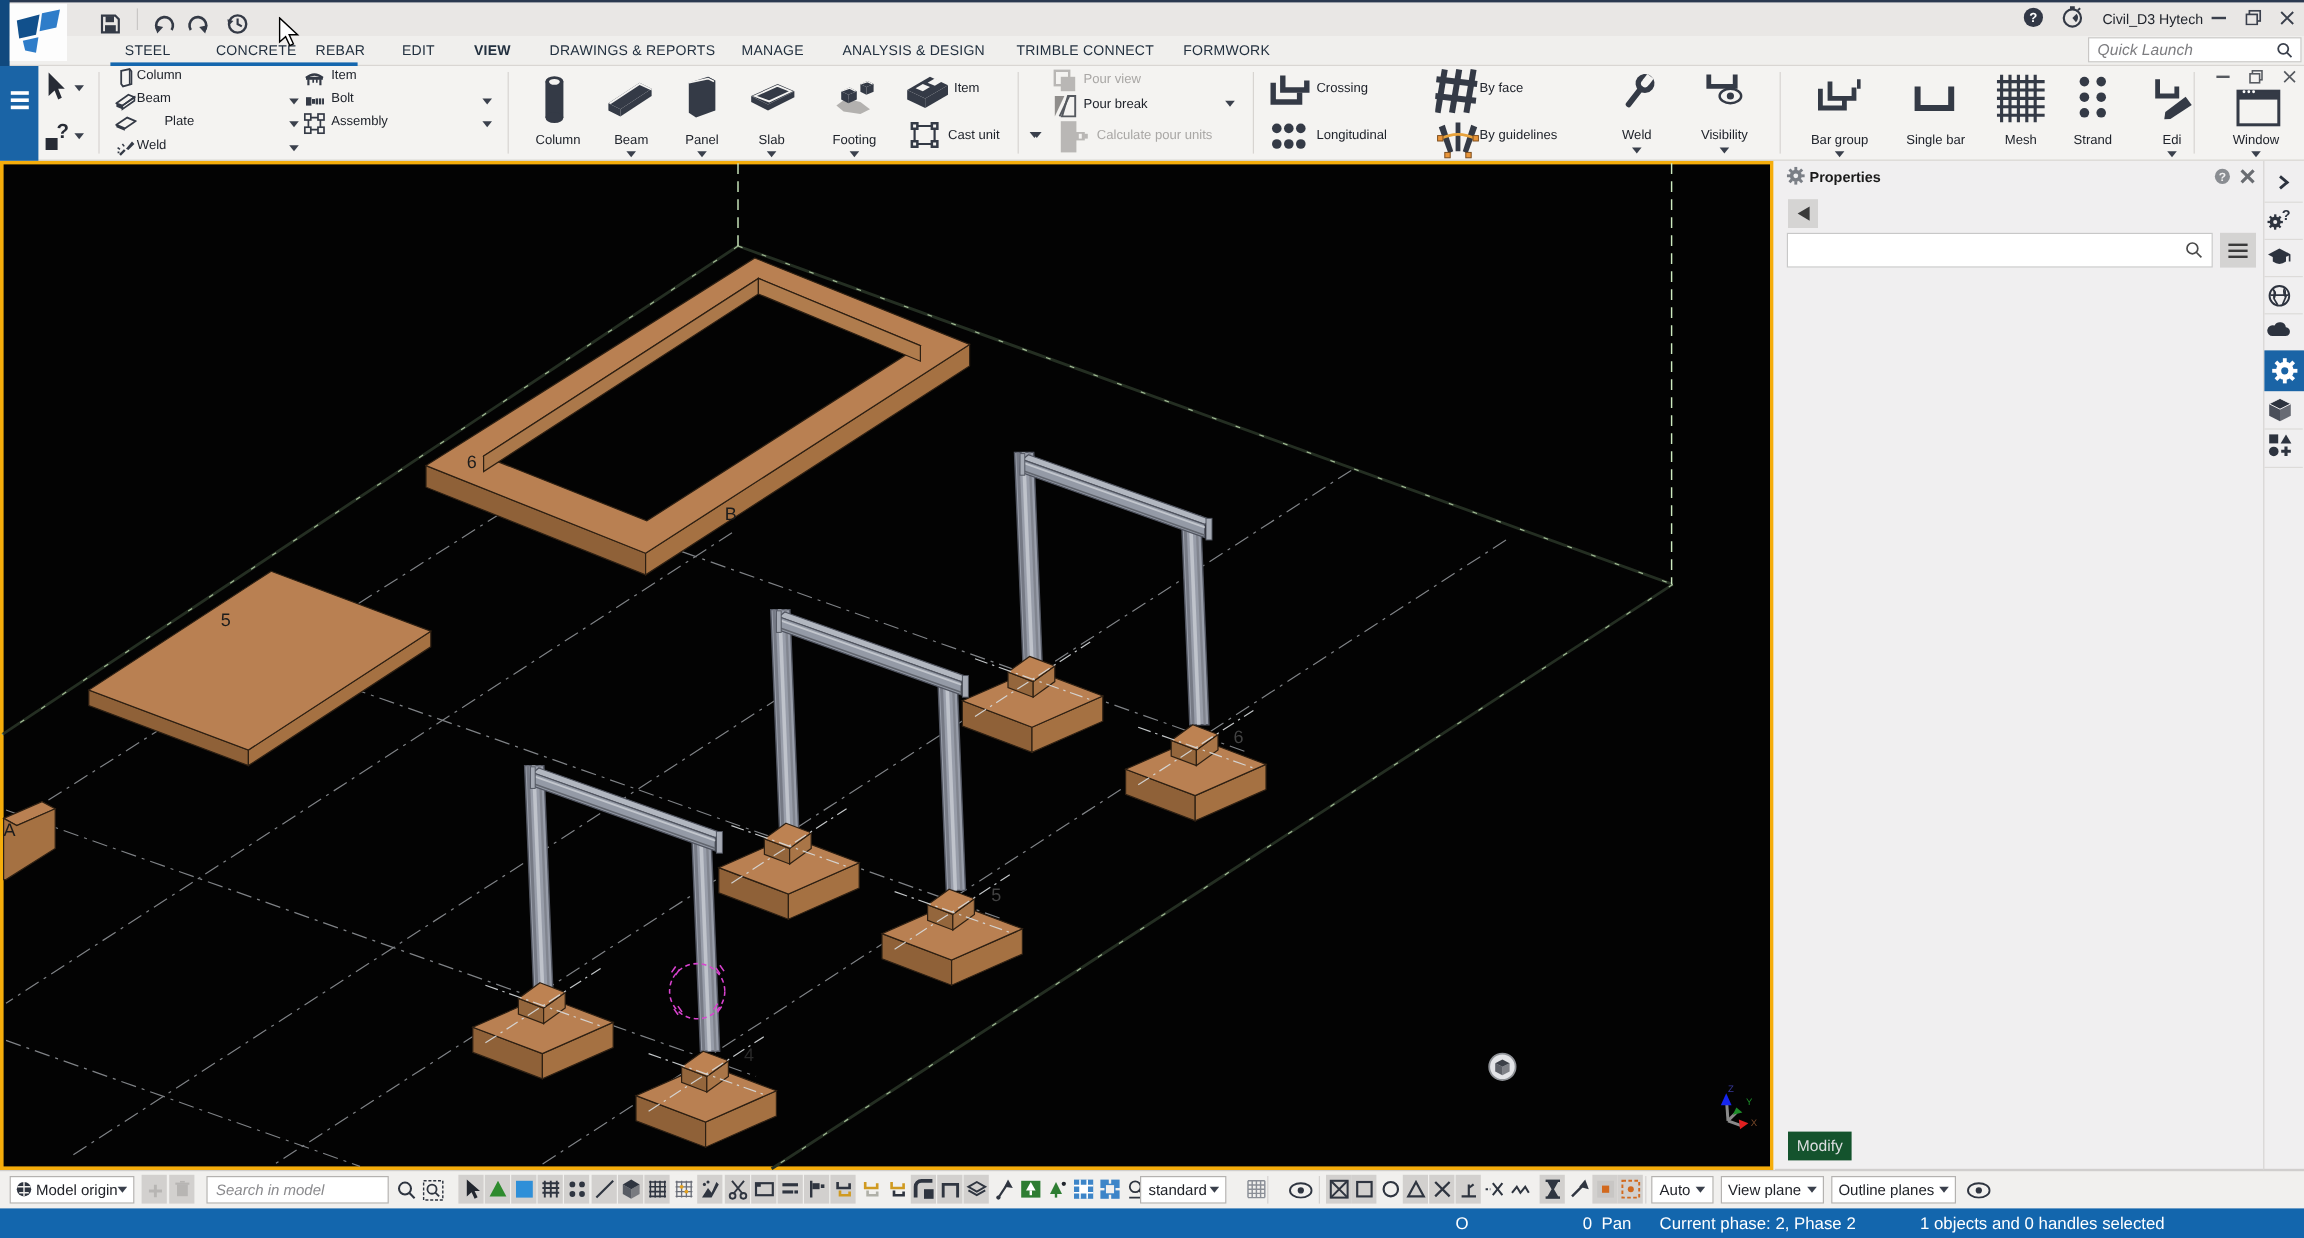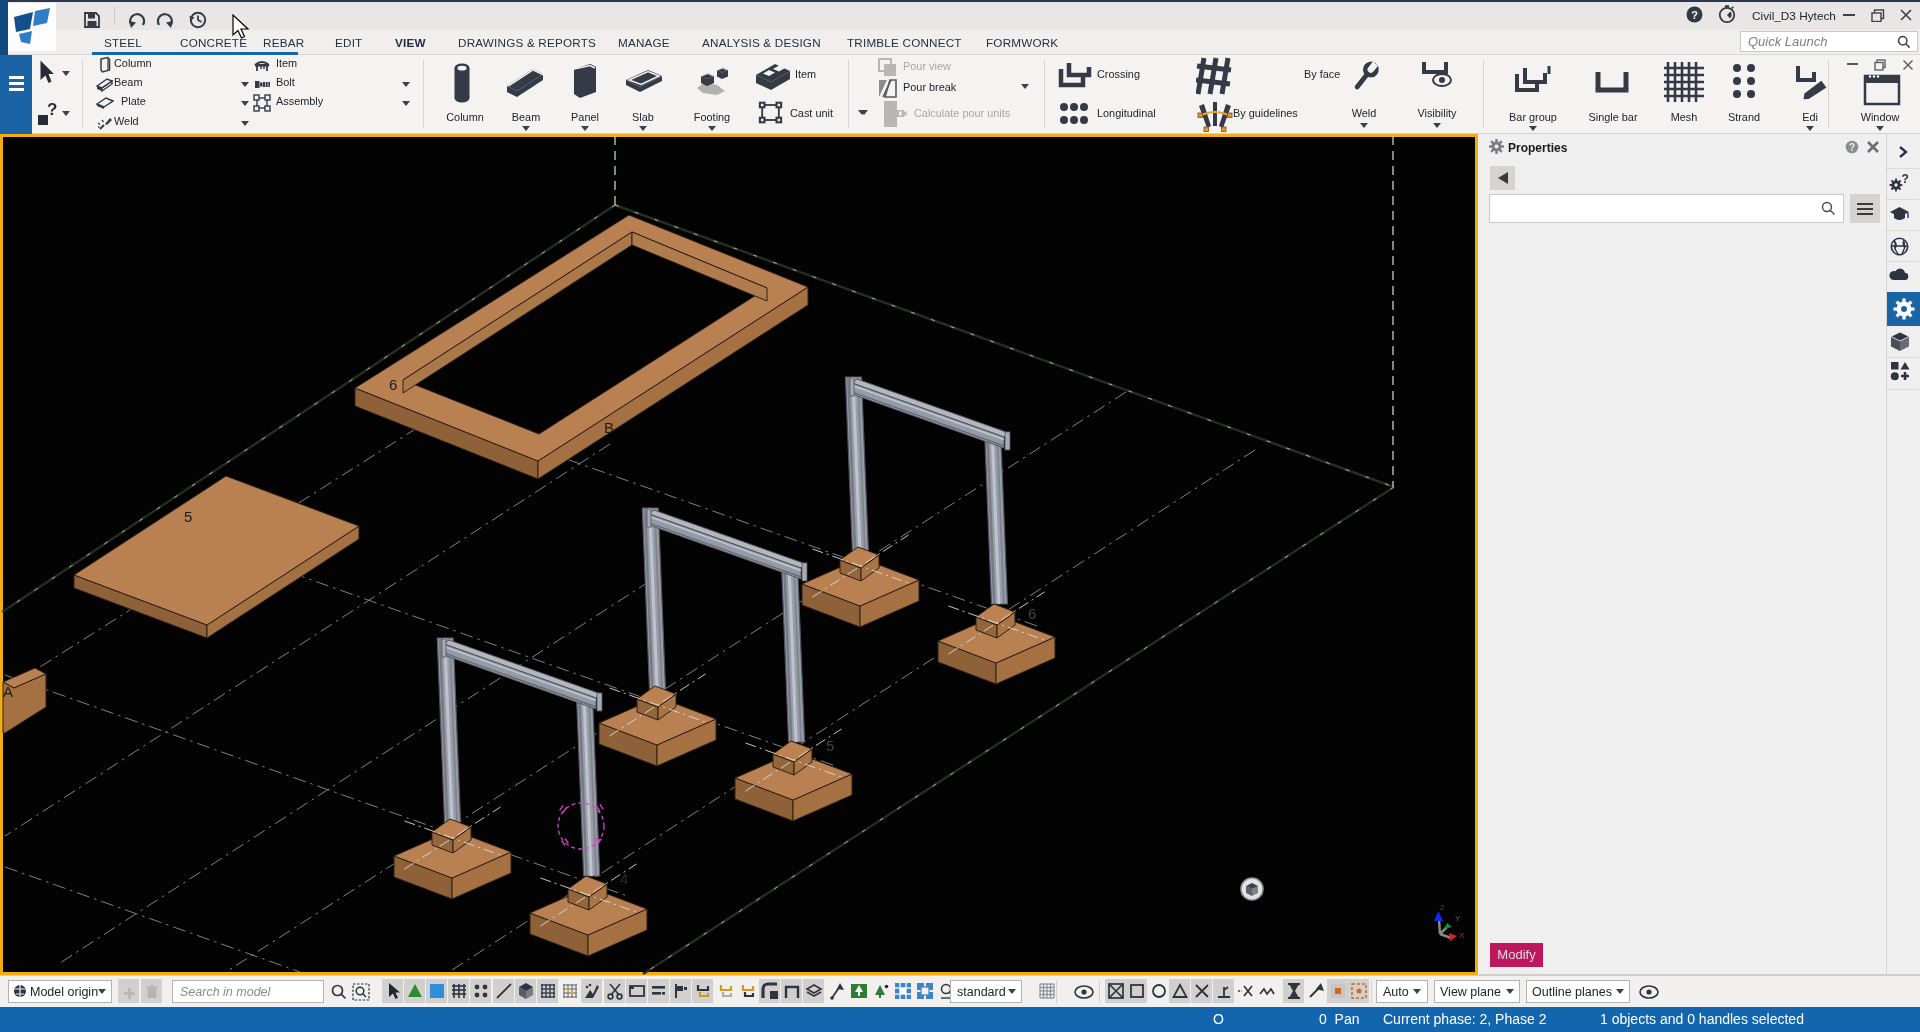--- a/index.html
+++ b/index.html
@@ -122,21 +122,21 @@
         <polygon points="1,11 11,4 16,6 6,13" fill="none" stroke="#343a46" stroke-width="1.4"></polygon>
         <polygon points="1,11 6,13 6,16 1,14" fill="#343a46"></polygon>
         <polygon points="6,13 16,6 16,9 6,16" fill="none" stroke="#343a46" stroke-width="1.4"></polygon>
       </svg></div>
 <div class="rlabel" style="left:114px;top:76px;">Beam</div>
 <div class="caret" style="left:241px;top:82px;"></div>
 <div class="abs" style="left:96px;top:94px;"><svg width="18" height="18" viewBox="0 0 18 18" style="">
         <polygon points="1,10 10,4 17,7 8,13" fill="none" stroke="#343a46" stroke-width="1.5"></polygon>
         <polygon points="1,10 8,13 8,15 1,12" fill="#343a46"></polygon>
       </svg></div>
-<div class="rlabel" style="left:110px;top:95px;padding-left:11px;">Plate</div>
+<div class="rlabel" style="left:126px;top:95px;padding-left:11px;">Plate</div>
 <div class="caret" style="left:241px;top:101px;"></div>
 <div class="abs" style="left:96px;top:114px;"><svg width="18" height="18" viewBox="0 0 18 18" style="">
         <path d="M9 10 L14 4 L16 6 L11 11 Z" fill="#343a46"></path>
         <line x1="8" y1="11" x2="4" y2="15" stroke="#343a46" stroke-width="2"></line>
         <line x1="2" y1="9" x2="4" y2="10.5" stroke="#343a46" stroke-width="1.3"></line>
         <line x1="2" y1="13" x2="3.5" y2="13" stroke="#343a46" stroke-width="1.3"></line>
         <line x1="6" y1="6" x2="7.5" y2="8" stroke="#343a46" stroke-width="1.3"></line>
       </svg></div>
 <div class="rlabel" style="left:114px;top:115px;">Weld</div>
 <div class="caret" style="left:241px;top:121px;"></div>
@@ -291,21 +291,21 @@
 <div class="rlabel" style="left:1097px;top:107px;">Longitudinal</div>
 <div class="abs" style="left:1196px;top:56px;"><svg width="36" height="42" viewBox="0 0 36 42" style="">
         <g stroke="#343a46" stroke-width="5" fill="none">
           <line x1="8" y1="2" x2="2" y2="38"></line>
           <line x1="20" y1="2" x2="14" y2="38"></line>
           <line x1="32" y1="2" x2="26" y2="38"></line>
           <line x1="1" y1="10" x2="35" y2="14"></line>
           <line x1="0" y1="24" x2="34" y2="28"></line>
         </g>
       </svg></div>
-<div class="rlabel" style="left:1304px;top:68px;">By face</div>
+<div class="rlabel" style="left:1233px;top:68px;">By face</div>
 <div class="abs" style="left:1196px;top:96px;"><svg width="38" height="38" viewBox="0 0 38 38" style="">
         <g fill="#343a46">
           <polygon points="3,10 11,32 15,30 8,8"></polygon>
           <polygon points="17,6 17,30 21,30 21,6"></polygon>
           <polygon points="35,10 27,32 23,30 30,8"></polygon>
         </g>
         <path d="M4 20 Q19 12 34 20" fill="none" stroke="#e8a33d" stroke-width="2.2"></path>
         <g fill="#e8953a" stroke="#7a4a1a" stroke-width="0.8">
           <rect x="2" y="17" width="4.5" height="4.5"></rect>
           <rect x="31.5" y="17" width="4.5" height="4.5"></rect>
@@ -601,21 +601,21 @@
       </svg></div>
 <div class="abs" style="left:1489px;top:194px;width:355px;height:29px;background:#fff;border:1px solid #c8c8c8;"></div>
 <div class="abs" style="left:1821px;top:201px;"><svg width="15" height="15" viewBox="0 0 15 15" style="">
         <circle cx="6" cy="6" r="4.5" fill="none" stroke="#4a4a4a" stroke-width="1.4"></circle>
         <line x1="9.2" y1="9.2" x2="13.5" y2="13.5" stroke="#4a4a4a" stroke-width="1.4"></line>
       </svg></div>
 <div class="abs" style="left:1850px;top:194px;width:30px;height:29px;background:#d4d3d2;"></div>
 <div class="abs" style="left:1857px;top:203px;width:16px;height:2.2px;background:#3a3a3a;"></div>
 <div class="abs" style="left:1857px;top:208px;width:16px;height:2.2px;background:#3a3a3a;"></div>
 <div class="abs" style="left:1857px;top:213px;width:16px;height:2.2px;background:#3a3a3a;"></div>
-<div class="abs" style="left:1490px;top:943px;width:53px;height:24px;background:#be185d;color:#dcdee0;font-size:13px;text-align:center;line-height:24px;">Modify</div>
+<div class="abs" style="left:1490px;top:943px;width:53px;height:24px;background:#14532d;color:#dcdee0;font-size:13px;text-align:center;line-height:24px;">Modify</div>
 <div id="sidebar" class="abs"></div>
 <div class="sbsep abs" style="left:1887px;top:168px;"></div>
 <div class="sbsep abs" style="left:1887px;top:199px;"></div>
 <div class="sbsep abs" style="left:1887px;top:230px;"></div>
 <div class="sbsep abs" style="left:1887px;top:261px;"></div>
 <div class="sbsep abs" style="left:1887px;top:292px;"></div>
 <div class="sbsep abs" style="left:1887px;top:357px;"></div>
 <div class="sbsep abs" style="left:1887px;top:389px;"></div>
 <div class="abs" style="left:1896px;top:145px;"><svg width="14" height="14" viewBox="0 0 14 14" style="">
         <path d="M4 2 L10 7 L4 12" fill="none" stroke="#2d333f" stroke-width="2.4"></path>

